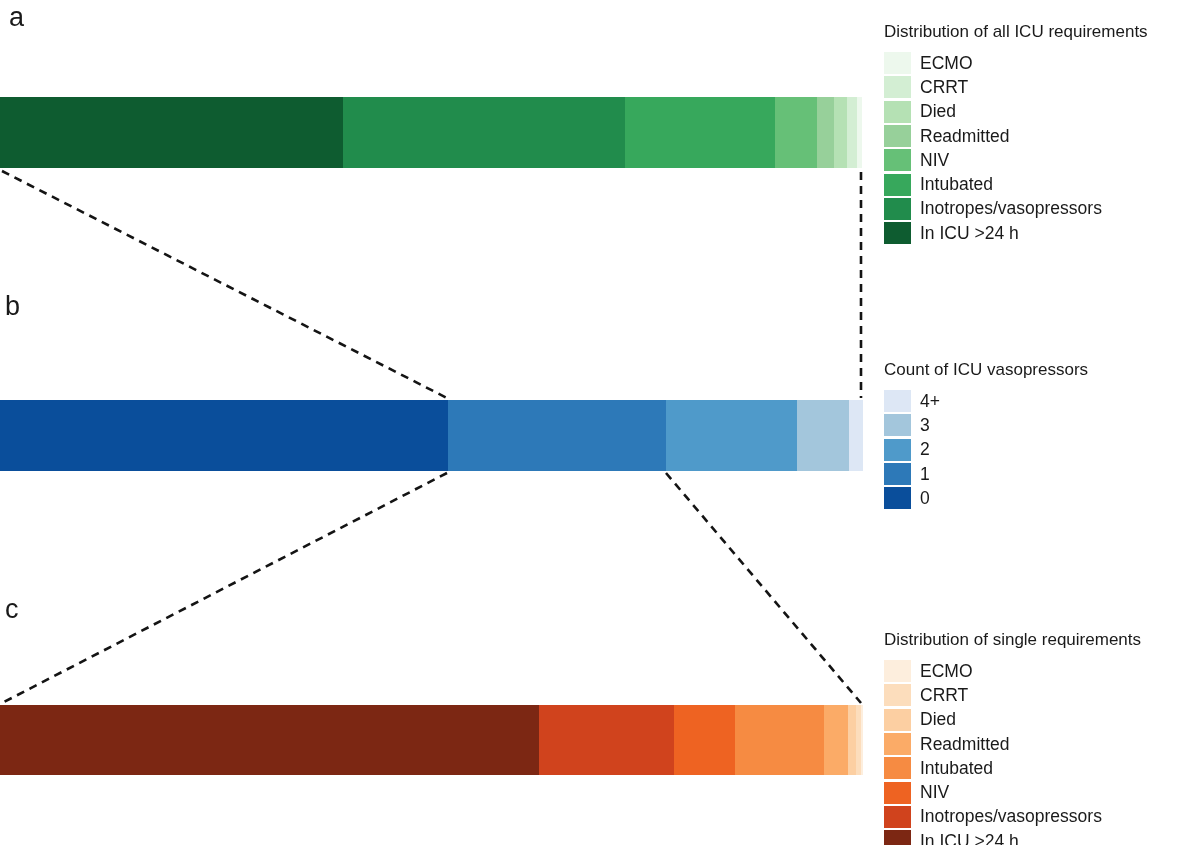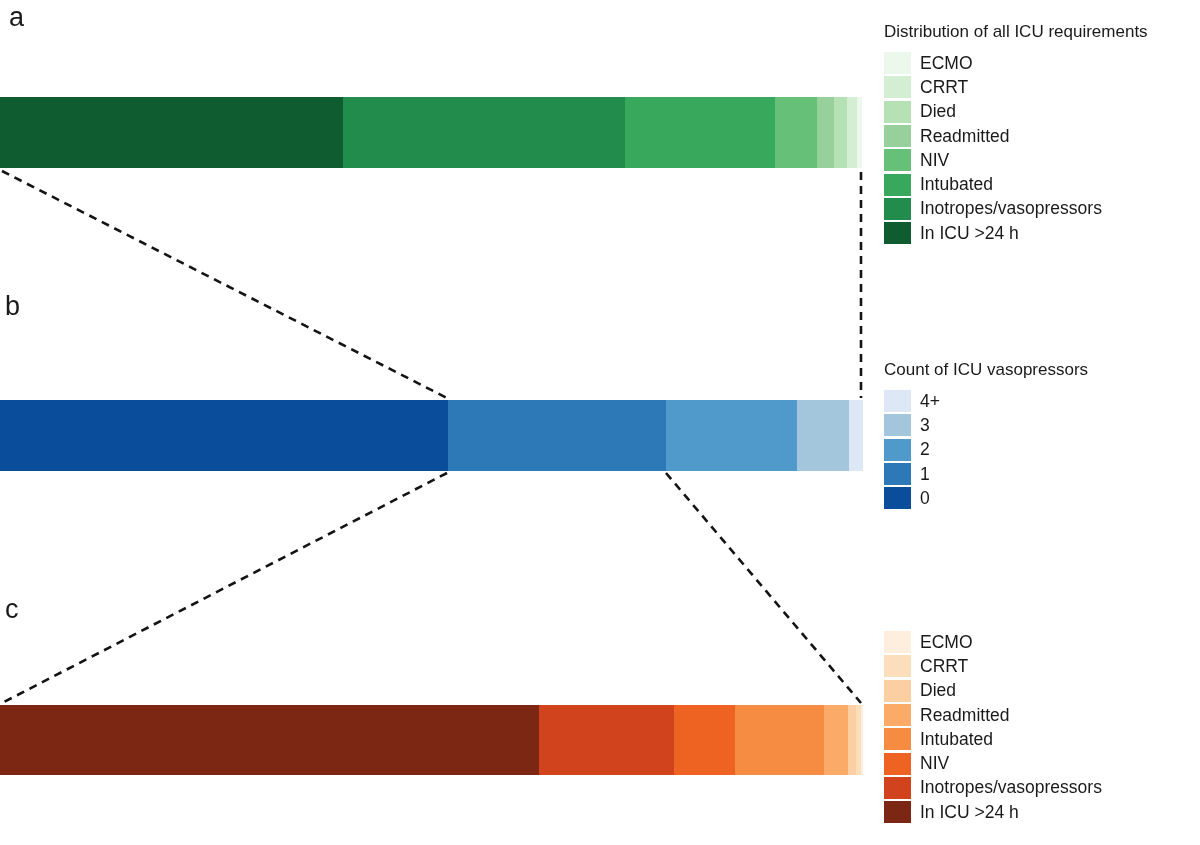--- a/index.html
+++ b/index.html
@@ -131,20 +131,21 @@
           <span class="swatch" style="background: rgb(45, 121, 184);"></span>
           <span class="legend-label">1</span>
         </div>
         <div class="legend-item">
           <span class="swatch" style="background: rgb(10, 78, 155);"></span>
           <span class="legend-label">0</span>
         </div>
       </div>
   </div>
   <div class="legend" id="legend-c">
+    <div class="legend-title">Distribution of single requirements</div>
     <div class="legend-items">
         <div class="legend-item">
           <span class="swatch" style="background: rgb(253, 238, 221);"></span>
           <span class="legend-label">ECMO</span>
         </div>
         <div class="legend-item">
           <span class="swatch" style="background: rgb(252, 221, 188);"></span>
           <span class="legend-label">CRRT</span>
         </div>
         <div class="legend-item">

